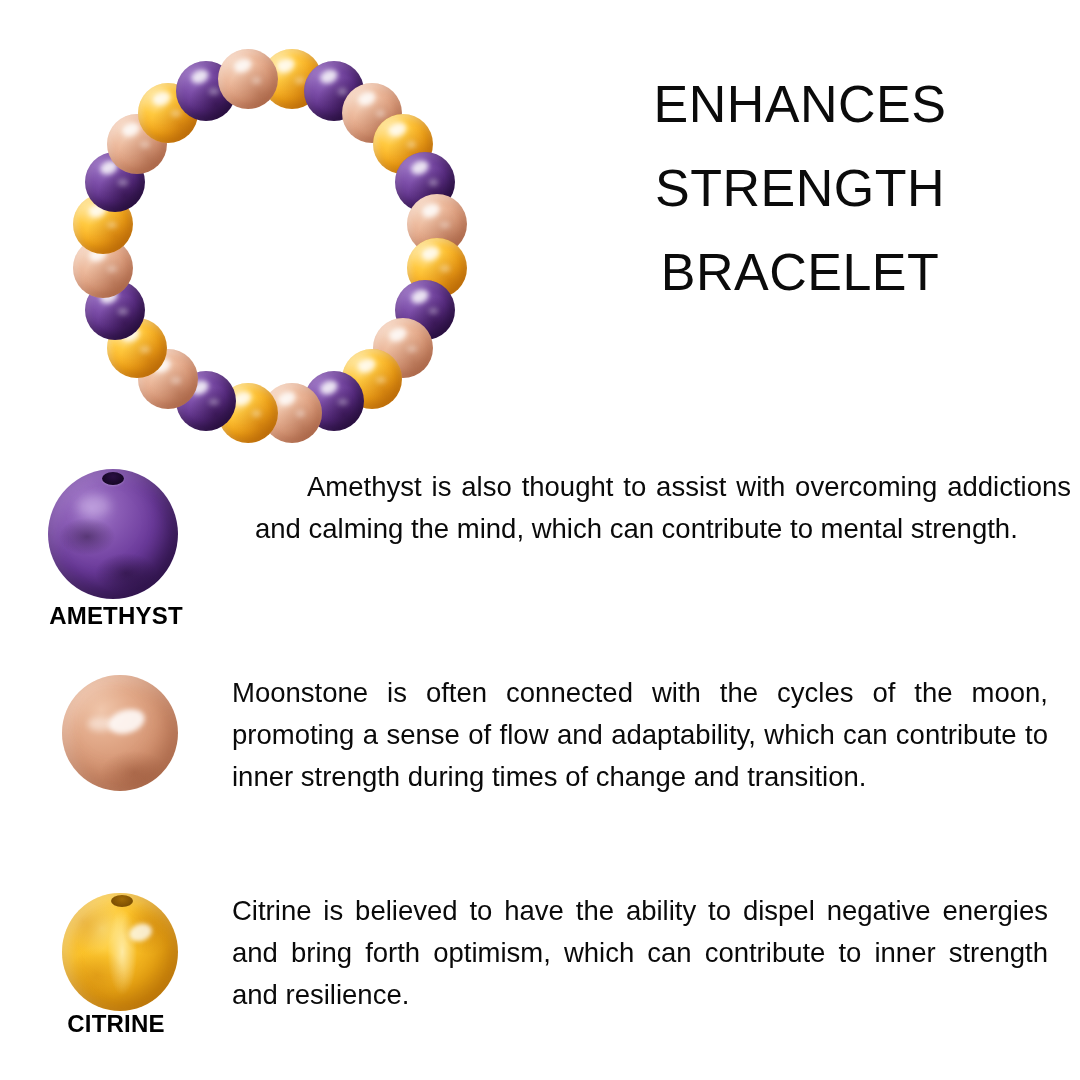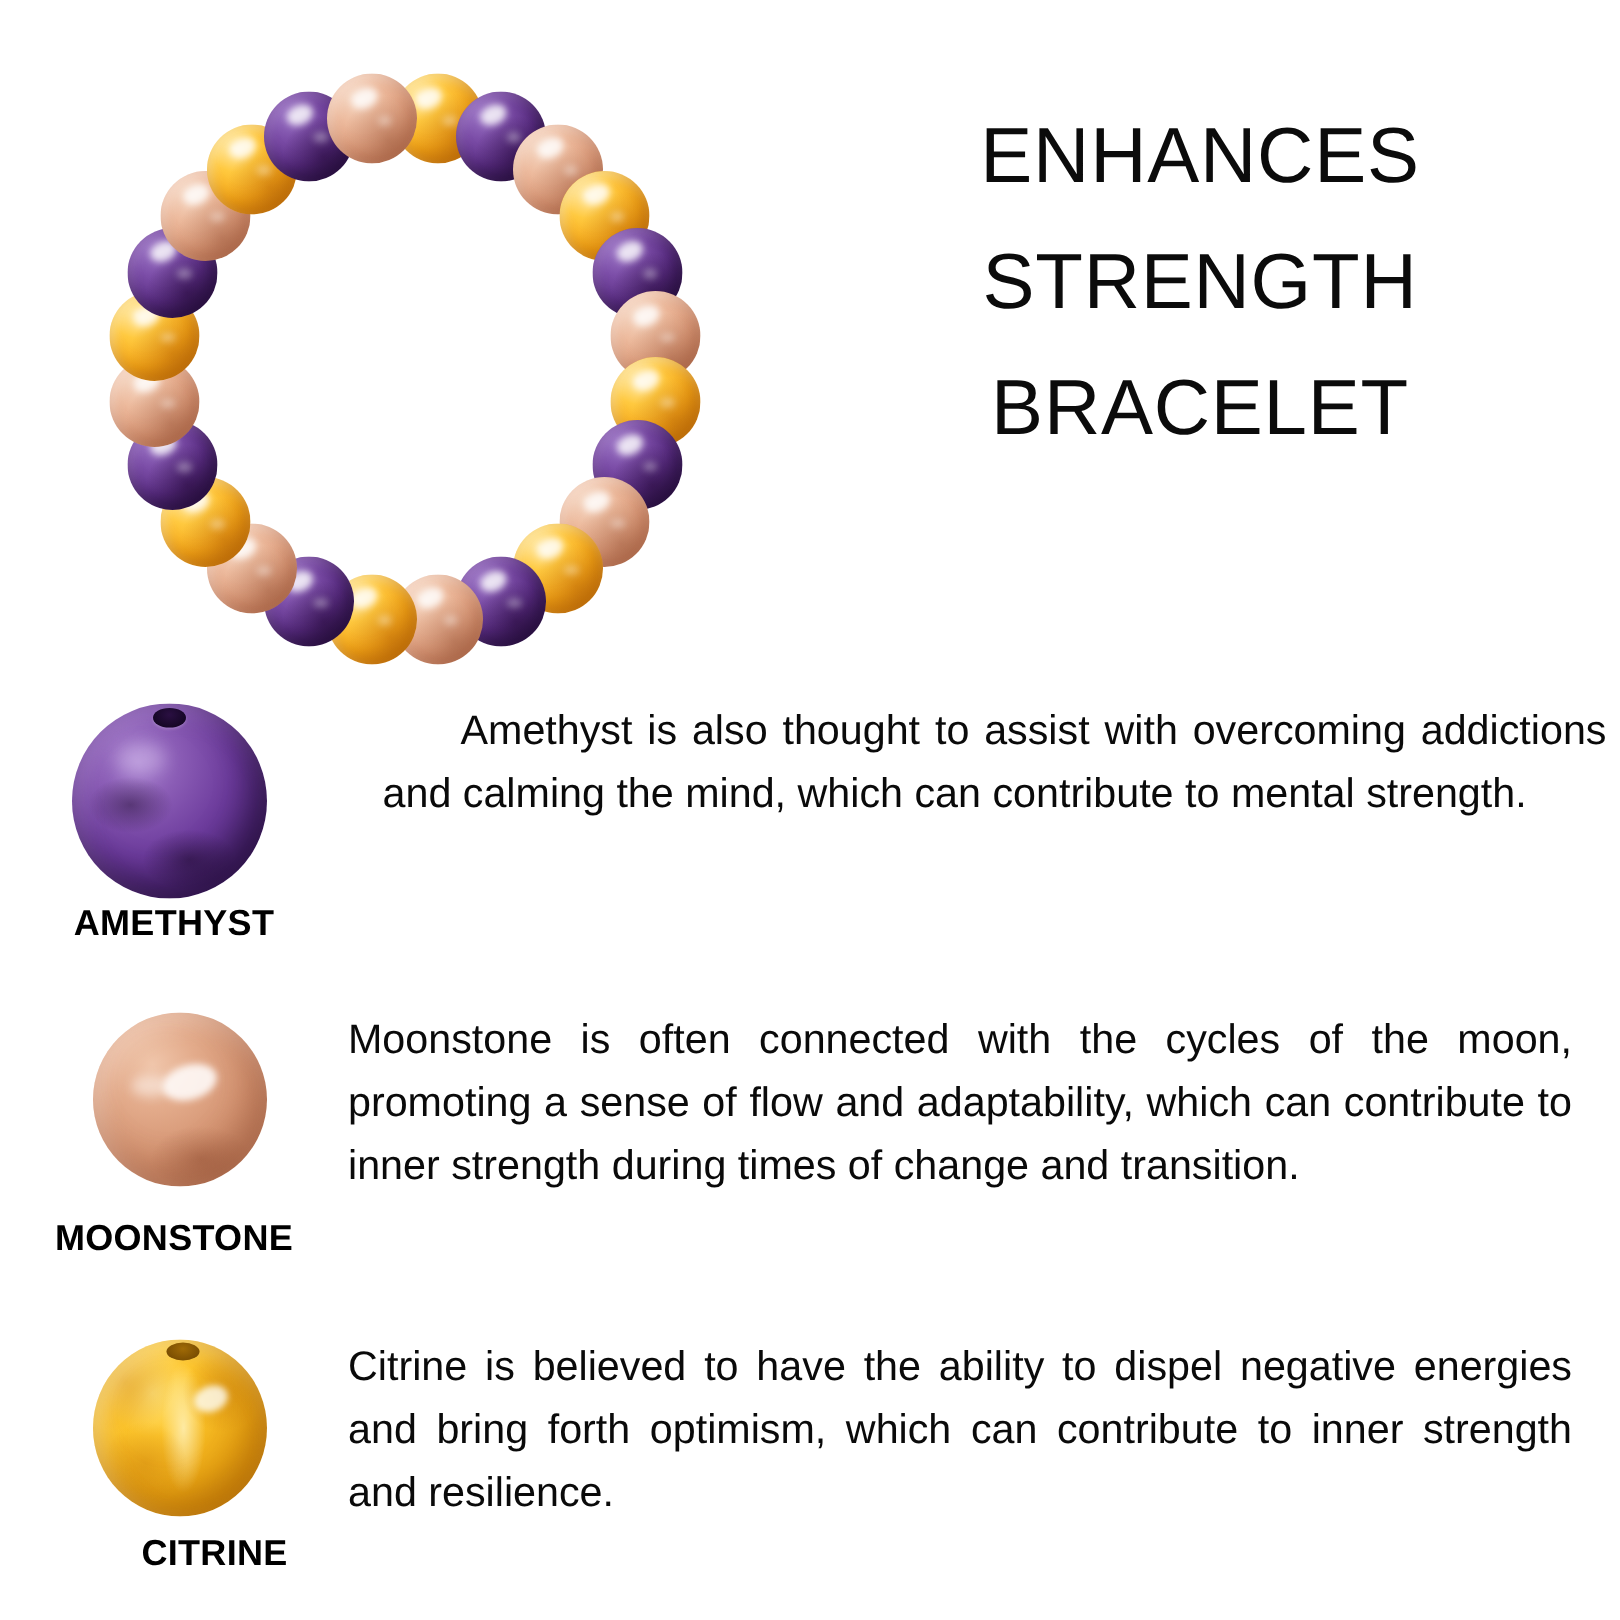--- a/index.html
+++ b/index.html
@@ -205,21 +205,21 @@
     left: 0;
     width: 232px;
     text-align: center;
     font-size: 24px;
     font-weight: 700;
     letter-spacing: 0.2px;
     color: #000000;
   }
   #label-amethyst  { top: 136px; }
   #label-moonstone { top: 140px; }
-  #label-citrine   { top: 132px; padding-left: 27px; }
+  #label-citrine   { top: 120px; }
 
   .stone-text {
     position: absolute;
     left: 232px;
     top: 0;
     width: 816px;
     font-size: 27.5px;
     line-height: 42px;
     text-align: justify;
     text-justify: inter-word;
@@ -351,21 +351,20 @@
   </div>
   <div class="stone-text" id="text-amethyst">Amethyst is also thought to assist with overcoming addictions and calming the mind, which can contribute to mental strength.</div>
 </div>
 
 <div class="stone-section" id="section-moonstone">
   <div class="stone-figure">
     <div class="swatch" id="swatch-moonstone">
       <div class="gloss2"></div>
       <div class="gloss"></div>
     </div>
-    <div class="stone-label" id="label-moonstone">MOONSTONE</div>
   </div>
   <div class="stone-text" id="text-moonstone">Moonstone is often connected with the cycles of the moon, promoting a sense of flow and adaptability, which can contribute to inner strength during times of change and transition.</div>
 </div>
 
 <div class="stone-section" id="section-citrine">
   <div class="stone-figure">
     <div class="swatch" id="swatch-citrine">
       <div class="gloss"></div>
       <div class="drill"></div>
     </div>

